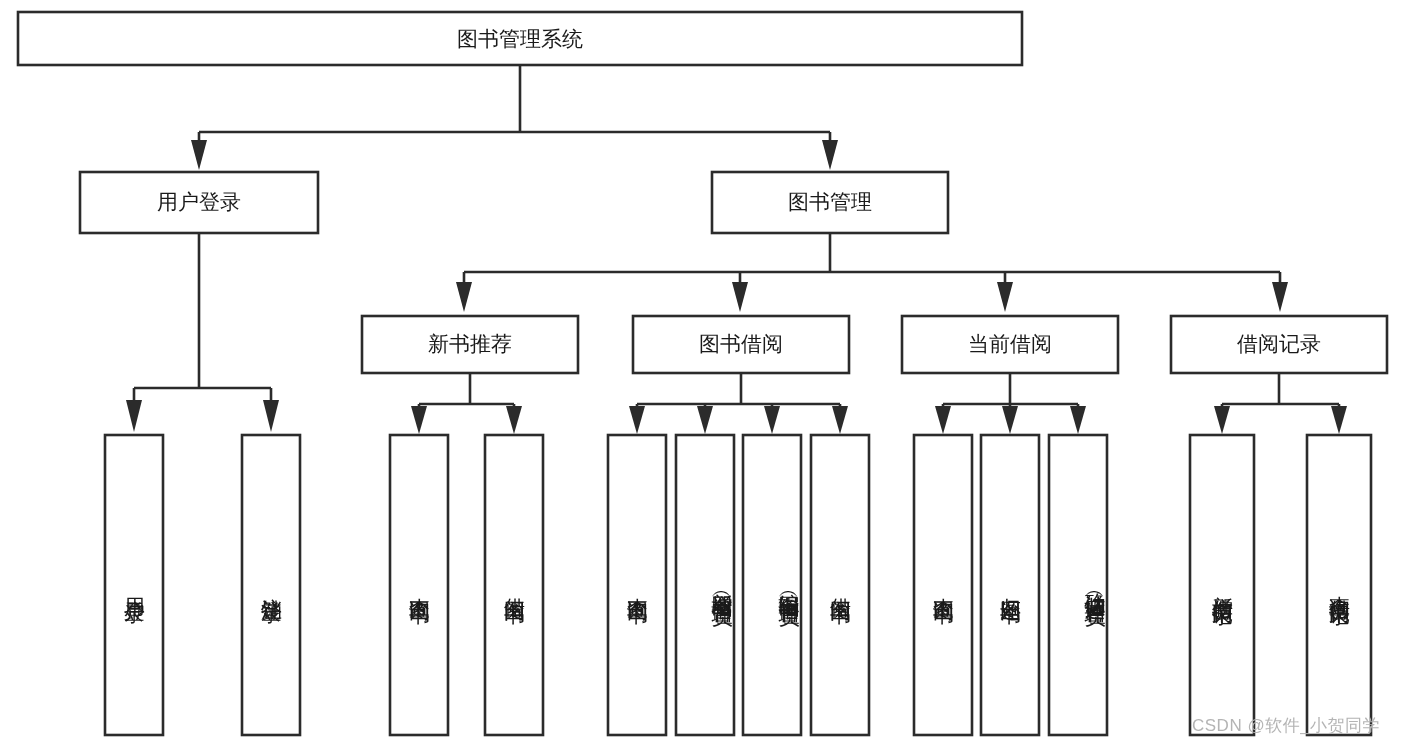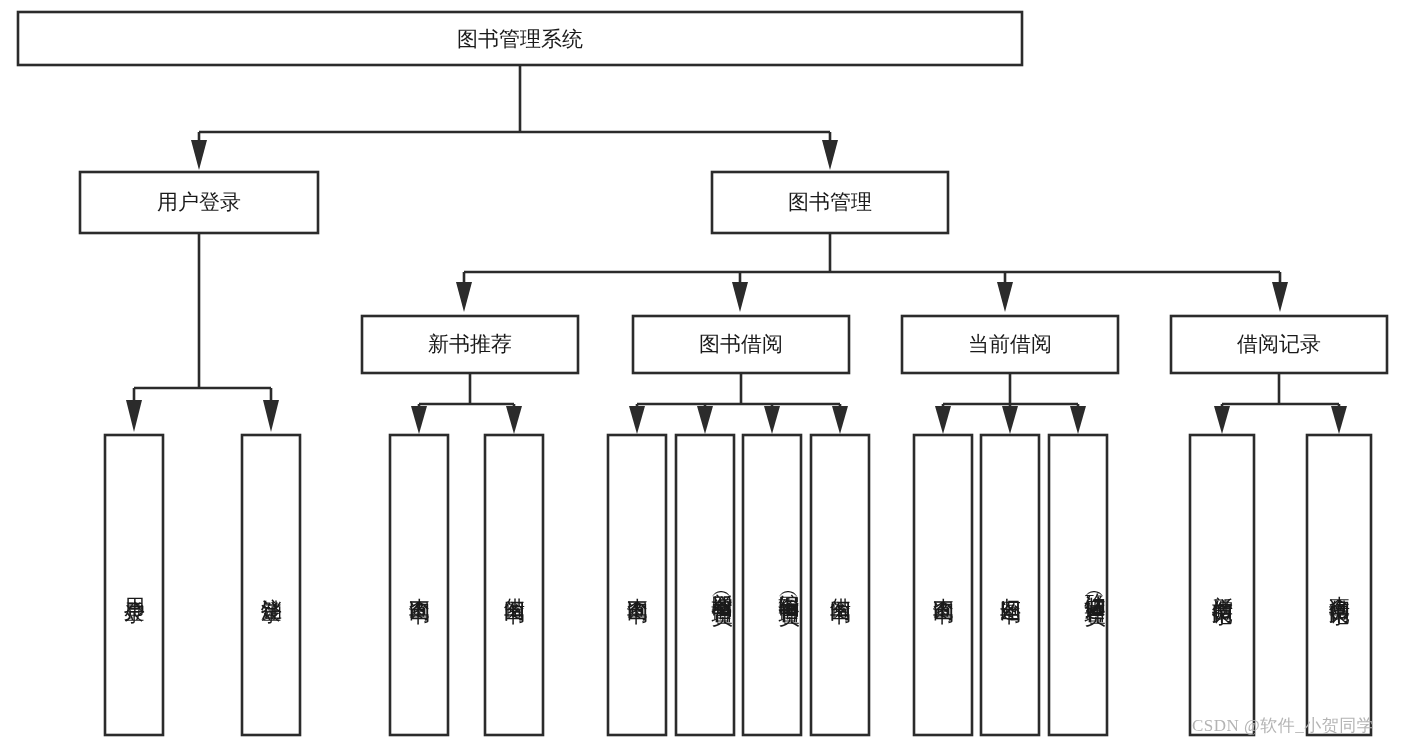--- a/index.html
+++ b/index.html
@@ -59,21 +59,21 @@
     letter-spacing: 2px;
     display: flex;
     align-items: center;
     justify-content: center;
     text-align: center;
     white-space: nowrap;
     pointer-events: none;
   }
   .watermark {
     position: absolute;
-    font-family: Liberation Serif, serif;
+    font-family: Liberation Sans, sans-serif;
     font-size: 17px;
     color: #b4b4b4;
     white-space: nowrap;
     letter-spacing: 0.5px;
   }
 </style>
 </head>
 <body>
 
 <div id="diagram-root">

